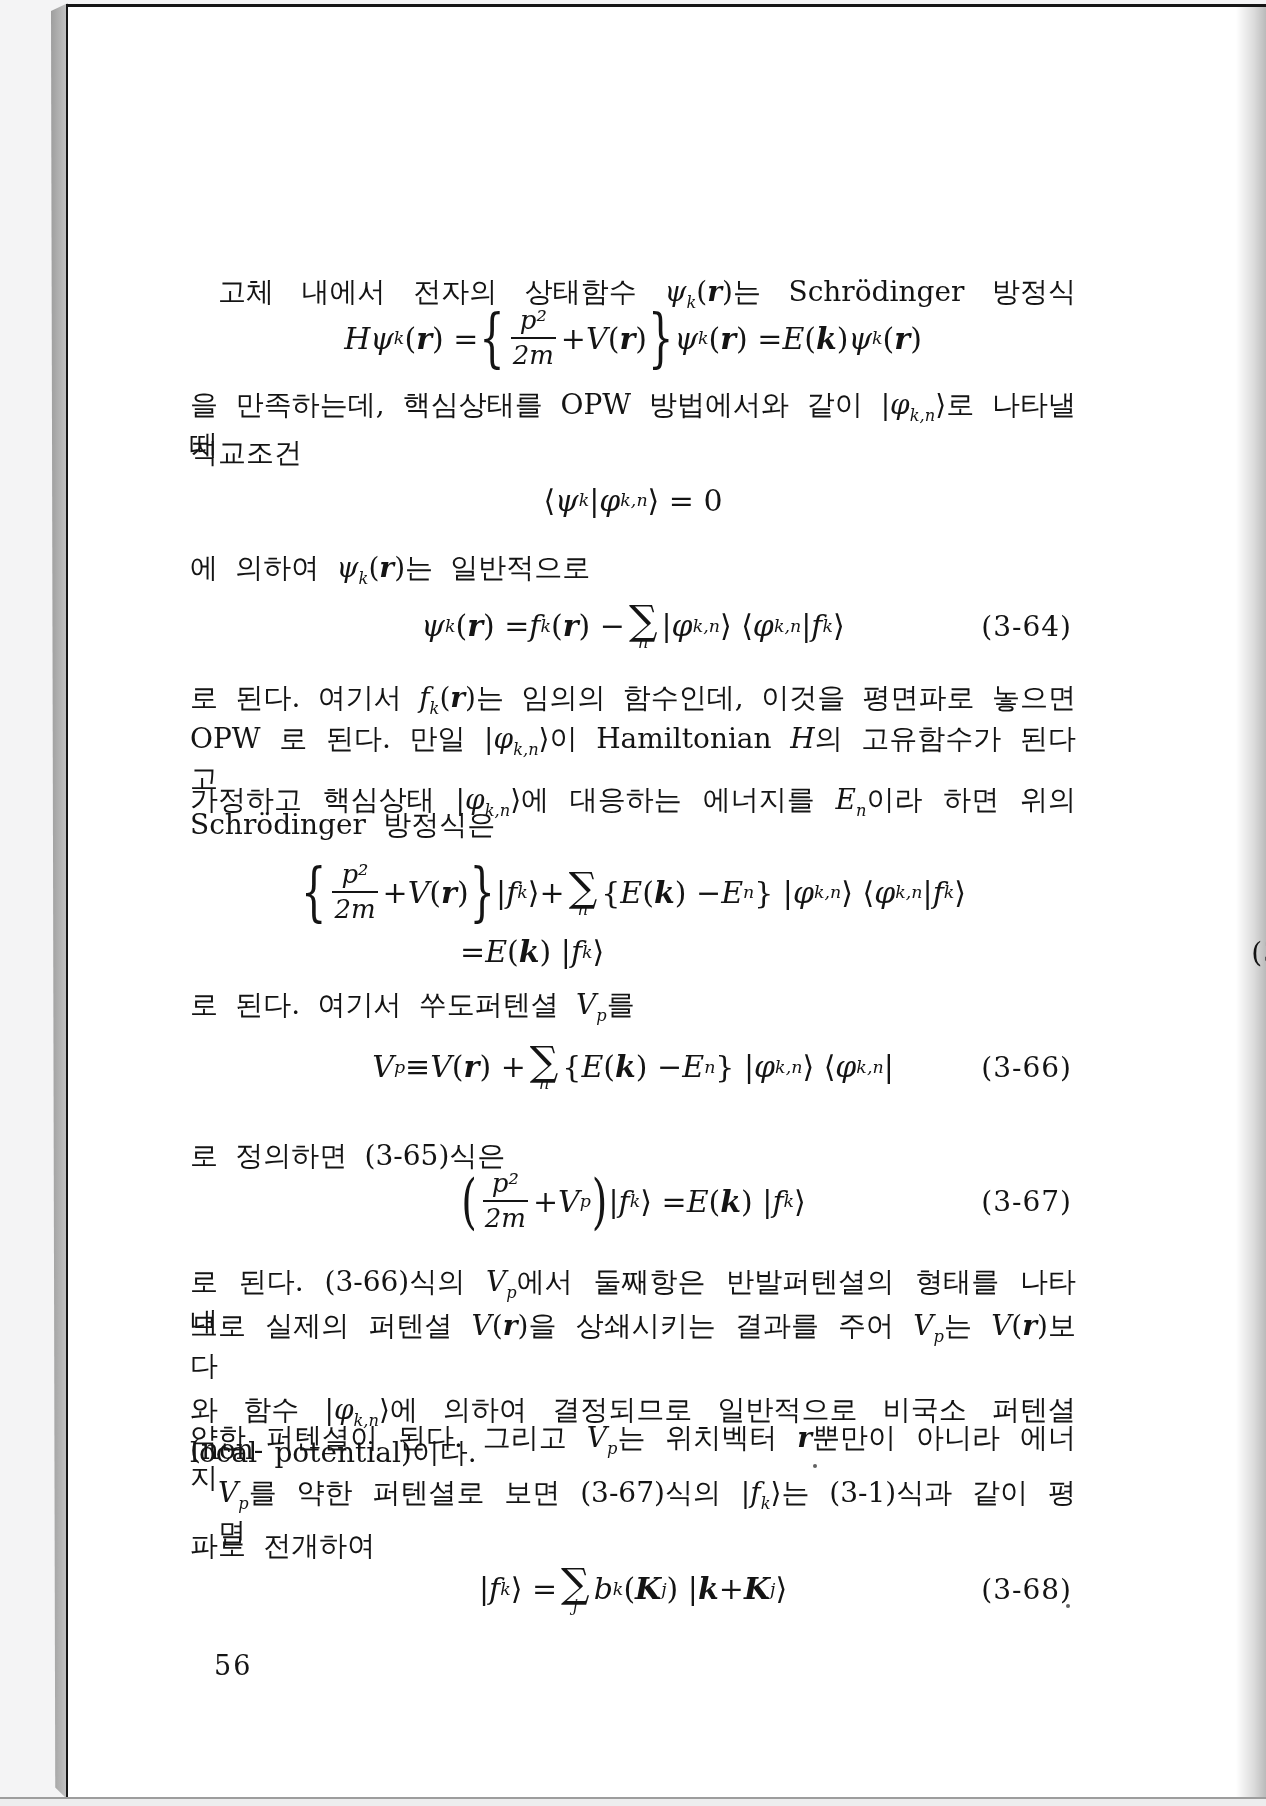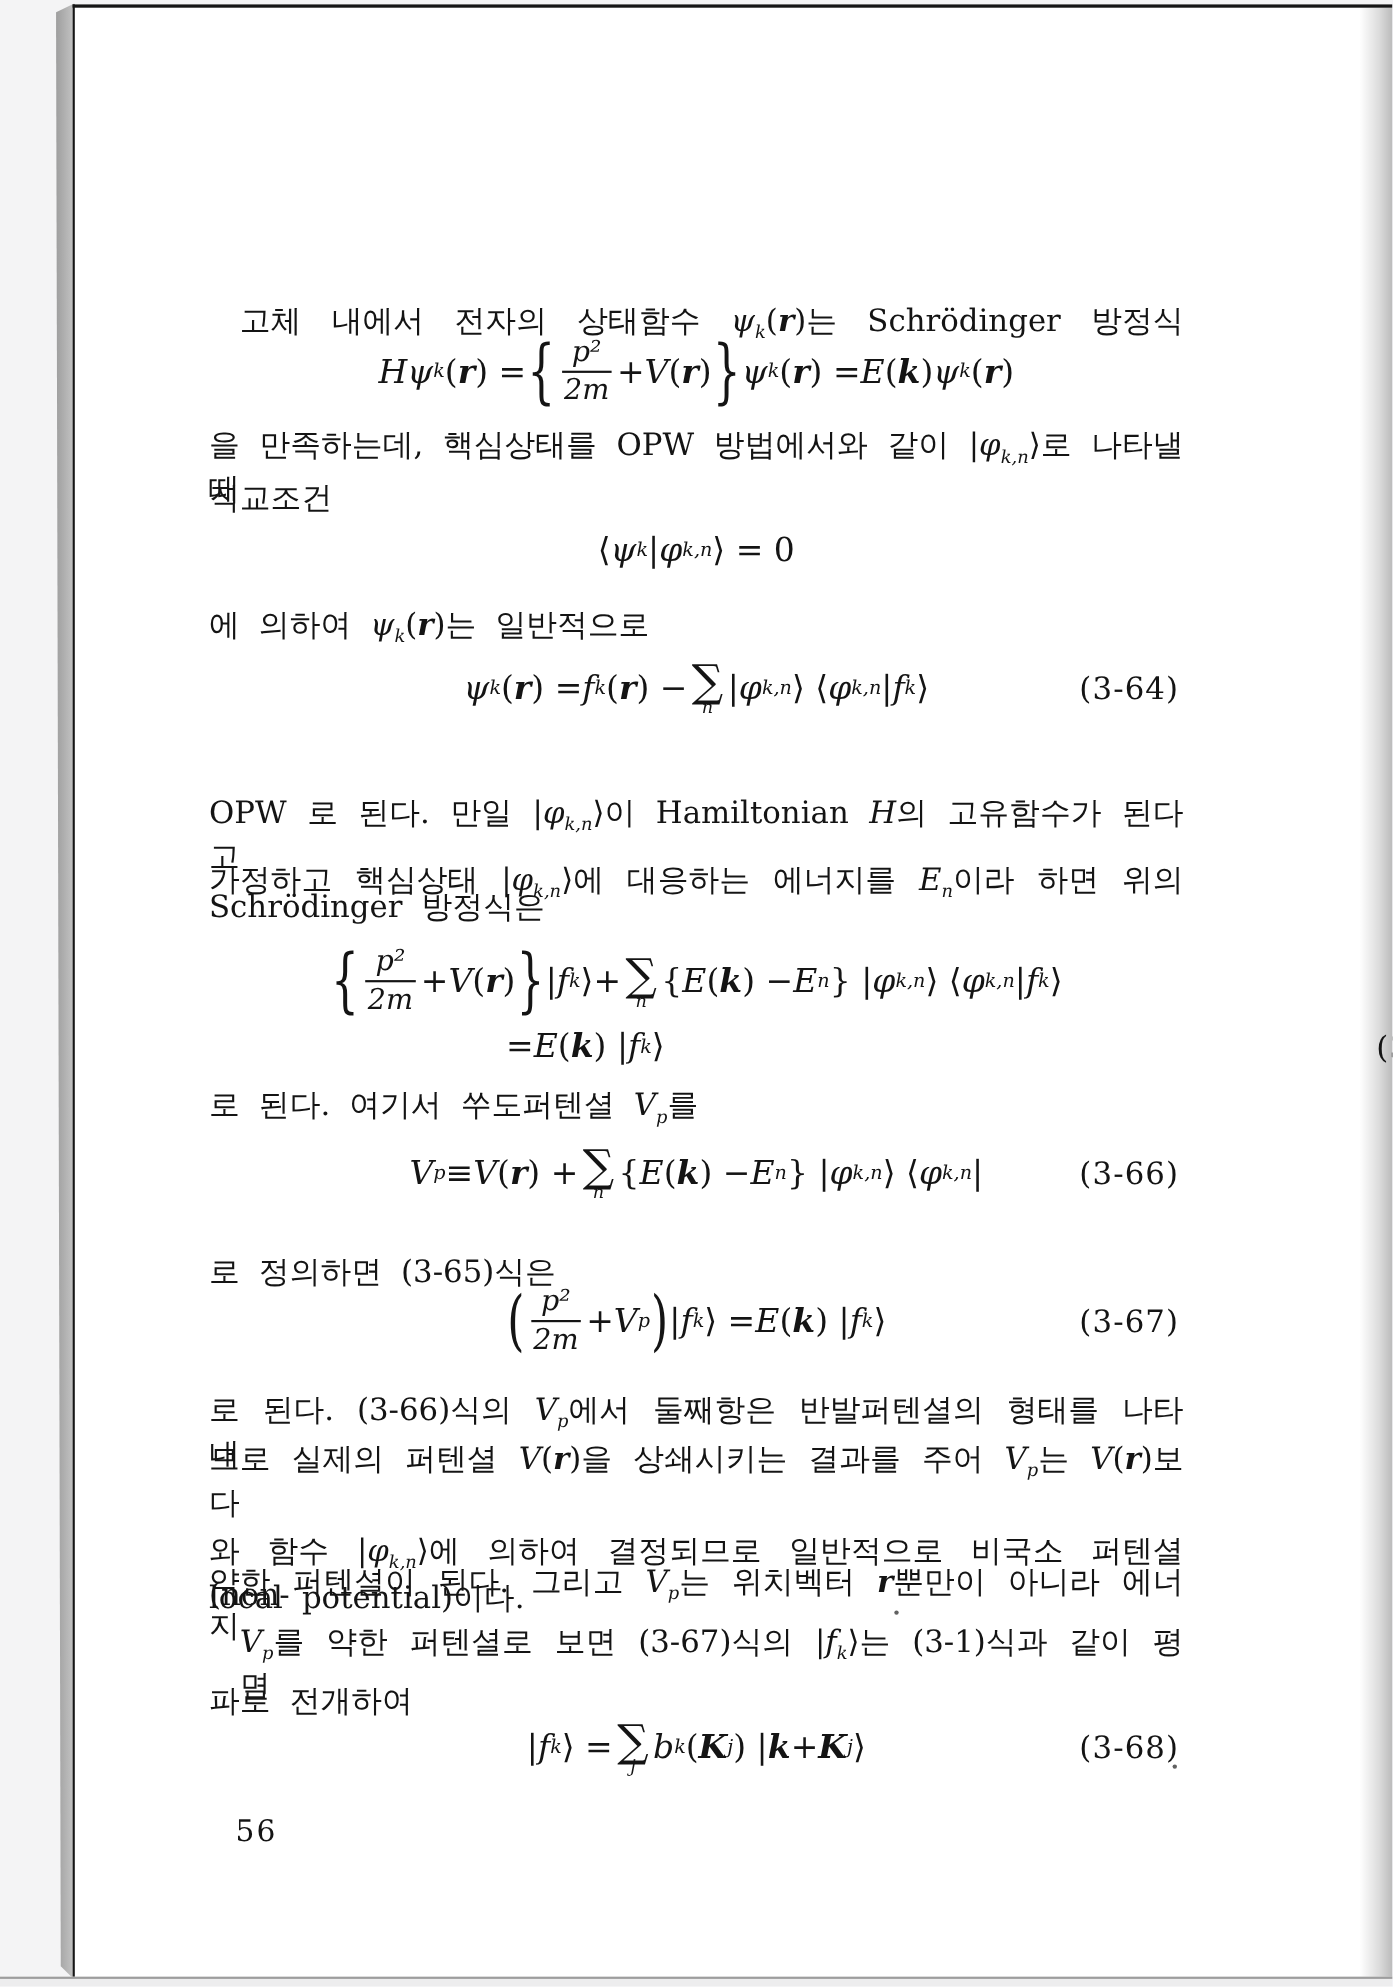--- a/index.html
+++ b/index.html
@@ -128,20 +128,21 @@
           <span class="mr">⟩ ⟨</span>
           <span class="mi">φ</span>
           <sub class="ms">k,n</sub>
           <span class="mr">|</span>
           <span class="mi">f</span>
           <sub class="ms">k</sub>
           <span class="mr">⟩</span>
           <span class="eqno">(3-64)</span>
         </div>
       </div>
+      <div class="line j" style="top: 678px;"><span class="kt">로 된다. 여기서 </span><span class="mi">f</span><sub class="ms">k</sub><span class="mr">(</span><span class="mb">r</span><span class="mr">)</span><span class="kt">는 임의의 함수인데, 이것을 평면파로 놓으면</span></div>
       <div class="line j" style="top: 719px;"><span class="kt">OPW 로 된다. 만일 </span><span class="mr">|</span><span class="mi">φ</span><sub class="ms">k,n</sub><span class="mr">⟩</span><span class="kt">이 Hamiltonian </span><span class="mi">H</span><span class="kt">의 고유함수가 된다고</span></div>
       <div class="line j" style="top: 760px; margin-top: 20px;"><span class="kt">가정하고 핵심상태 </span><span class="mr">|</span><span class="mi">φ</span><sub class="ms">k,n</sub><span class="mr">⟩</span><span class="kt">에 대응하는 에너지를 </span><span class="mi">E</span><sub class="ms">n</sub><span class="kt">이라 하면 위의</span></div>
       <div class="line" style="top: 805px;"><span class="kt">Schrödinger 방정식은</span></div>
       <div class="eqblock" style="top: 861px;">
         <div class="eqrow">
           <span class="big" style="transform: scaleY(1.6);">{</span>
           <span class="frac">
             <span class="fn">p²</span>
             <span class="fd">2m</span>
           </span>

